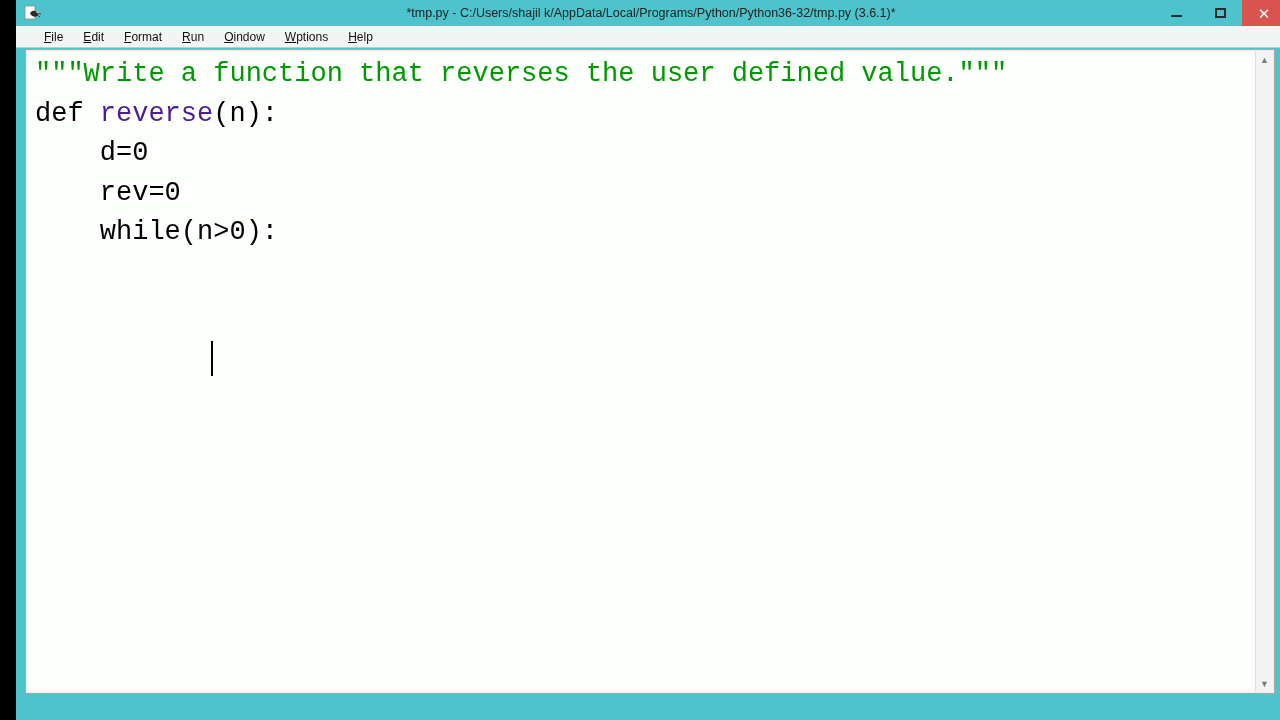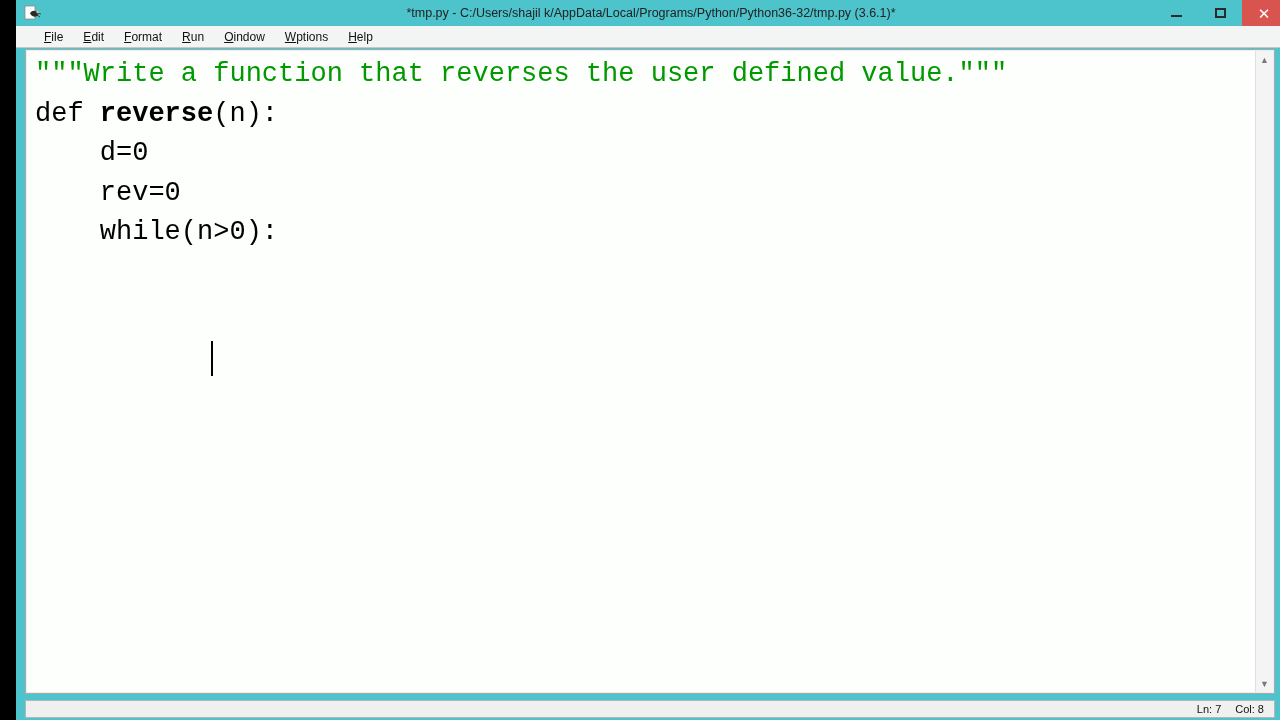--- a/index.html
+++ b/index.html
@@ -135,21 +135,21 @@
     font-family: "Liberation Mono", "DejaVu Sans Mono", monospace;
     font-size: 27px;
     line-height: 39.5px;
     color: #000000;
     white-space: pre-wrap;
     word-break: break-word;
     letter-spacing: 0px;
   }
   .tok-string  { color: #009900; }
   .tok-keyword { color: #000000; }
-  .tok-def     { color: #000000; font-weight: bold; }
+  .tok-def     { color: #4c1d95; }
   .tok-plain   { color: #000000; }
 
   
   #text-caret {
     position: absolute;
     left: 184px;
     top: 290px;
     width: 2px;
     height: 35px;
     background: #000000;
@@ -261,18 +261,14 @@
 
       <div id="vscrollbar">
         <div class="sb-arrow" id="vscroll-up">▲</div>
         <div id="vscroll-thumb"></div>
         <div class="sb-arrow" id="vscroll-down">▼</div>
       </div>
 
     </div>
   </div>
 
-  <div id="status-bar">
-    <span class="status-cell">Ln: 7</span>
-    <span class="status-cell">Col: 8</span>
-  </div>
 
 </div>
 
 </body></html>

